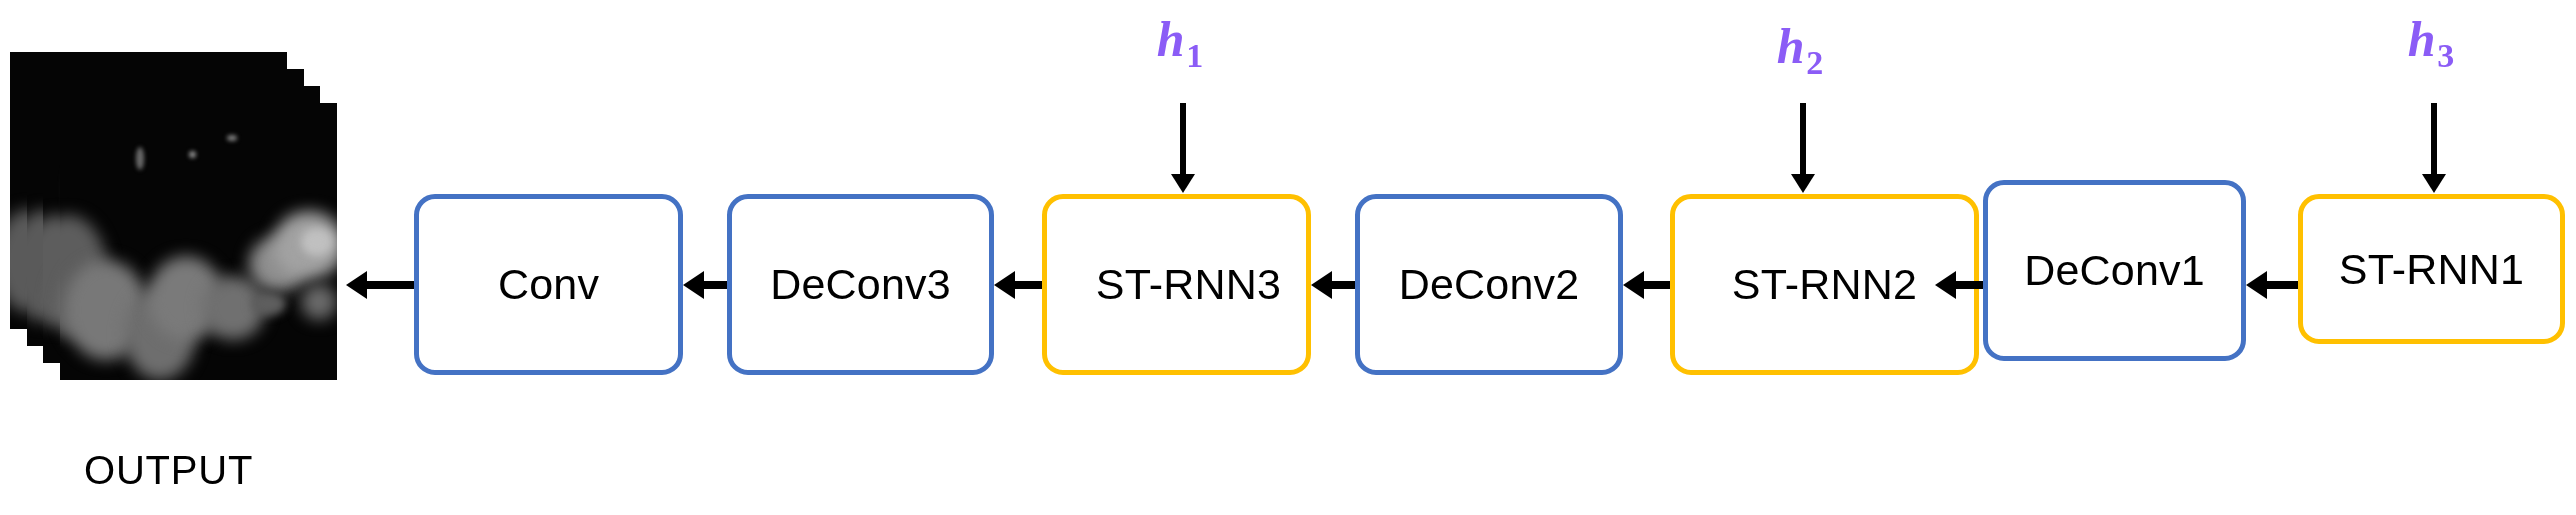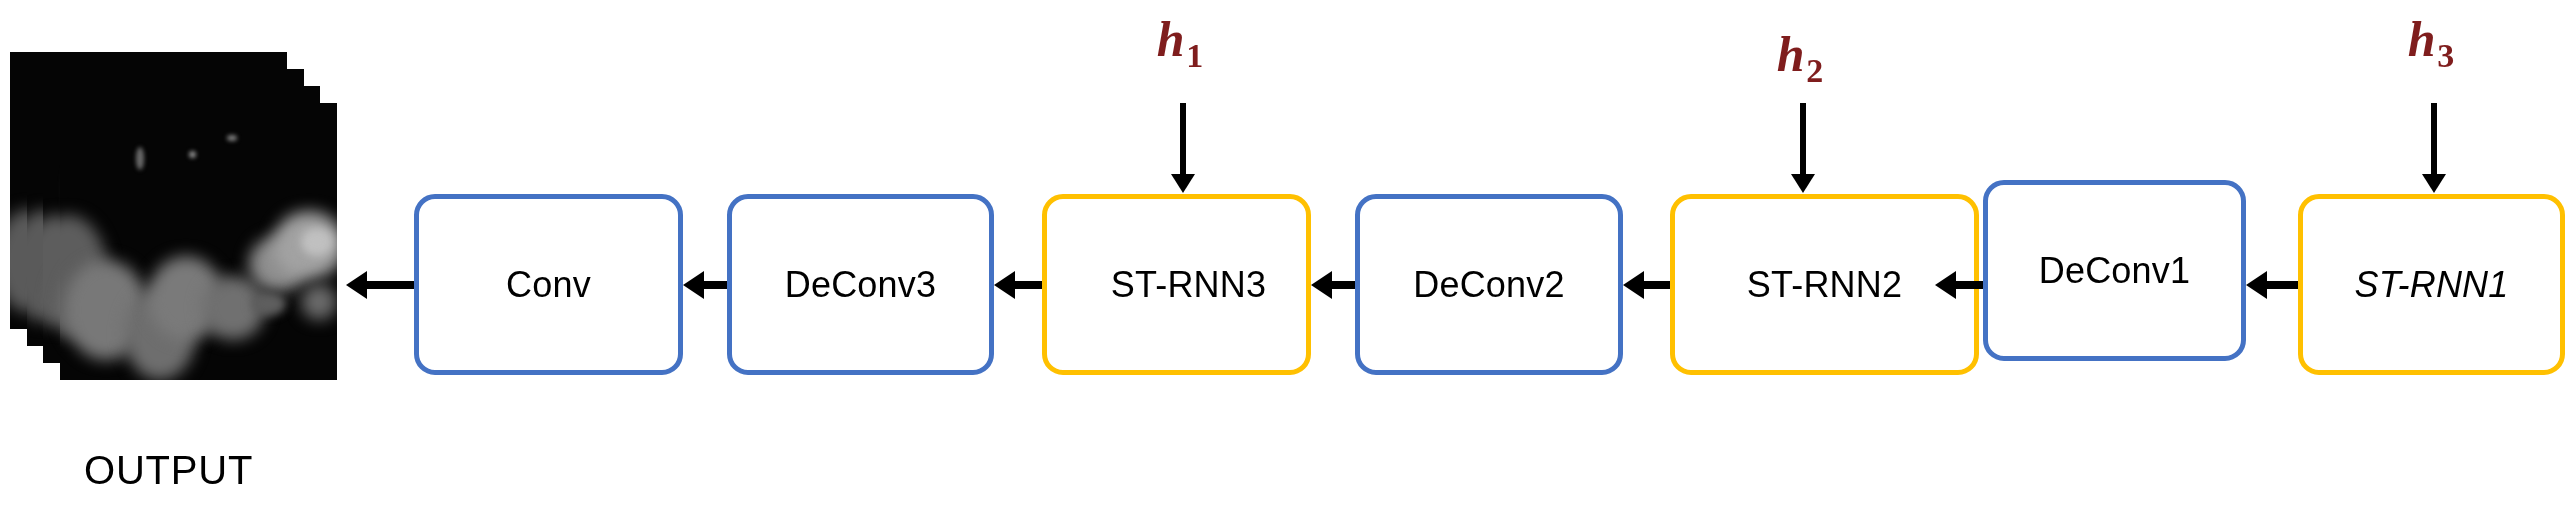--- a/index.html
+++ b/index.html
@@ -37,21 +37,21 @@
   
   .node {
     position: absolute;
     box-sizing: border-box;
     background: #ffffff;
     border-radius: 21px;
     display: flex;
     align-items: center;
     justify-content: center;
     color: #000000;
-    font-size: 36px;
+    font-size: 43px;
     line-height: 1;
     letter-spacing: 0.2px;
     white-space: nowrap;
   }
   .node.blue   { border: 5.6px solid #4472C4; }
   .node.yellow { border: 5.6px solid #FFC000; }
 
   
   .arrow-h {
     position: absolute;
@@ -98,21 +98,21 @@
     border-top: 19px solid #000000;
   }
 
   
   .hlabel {
     position: absolute;
     font-family: "Liberation Serif", serif;
     font-weight: bold;
     font-style: italic;
     font-size: 50px;
-    color: #7f1d1d;
+    color: #8b5cf6;
     white-space: nowrap;
     transform: translateX(-50%);
   }
   .hlabel .sub {
     font-size: 34px;
     font-style: normal;
     vertical-align: sub;
     margin-left: 1.6px;
   }
 
@@ -211,21 +211,21 @@
   </div>
 
   <div class="node yellow" style="left:1670px; top:194px; width:309px; height:181px;">
     <span>ST-RNN2</span>
   </div>
 
   <div class="node blue" style="left:1983px; top:180px; width:263px; height:181px;text-align:center;">
     <span>DeConv1</span>
   </div>
 
-  <div class="node yellow" style="left:2298px; top:194px; width:267px; height:181px;font-style:italic;">
+  <div class="node yellow" style="left:2298px; top:194px; width:267px; height:150px;">
     <span>ST-RNN1</span>
   </div>
 
   <div class="arrow-h" style="left:346px; top:285px; width:68px;">
     <div class="head"></div>
     <div class="shaft"></div>
   </div>
 
   <div class="arrow-h" style="left:683px; top:285px; width:44px;">
     <div class="head"></div>
@@ -258,21 +258,21 @@
   </div>
 
   <div class="hlabel" style="left:1180px; top:9.6px;">
     <span>h</span><span class="sub">1</span>
   </div>
   <div class="arrow-v" style="left:1183px; top:103px; height:90px;">
     <div class="shaft"></div>
     <div class="head"></div>
   </div>
 
-  <div class="hlabel" style="left:1800px; top:25px;">
+  <div class="hlabel" style="left:1800px; top:17px;">
     <span>h</span><span class="sub">2</span>
   </div>
   <div class="arrow-v" style="left:1803px; top:103px; height:90px;">
     <div class="shaft"></div>
     <div class="head"></div>
   </div>
 
   <div class="hlabel" style="left:2431px; top:9.6px;">
     <span>h</span><span class="sub">3</span>
   </div>

